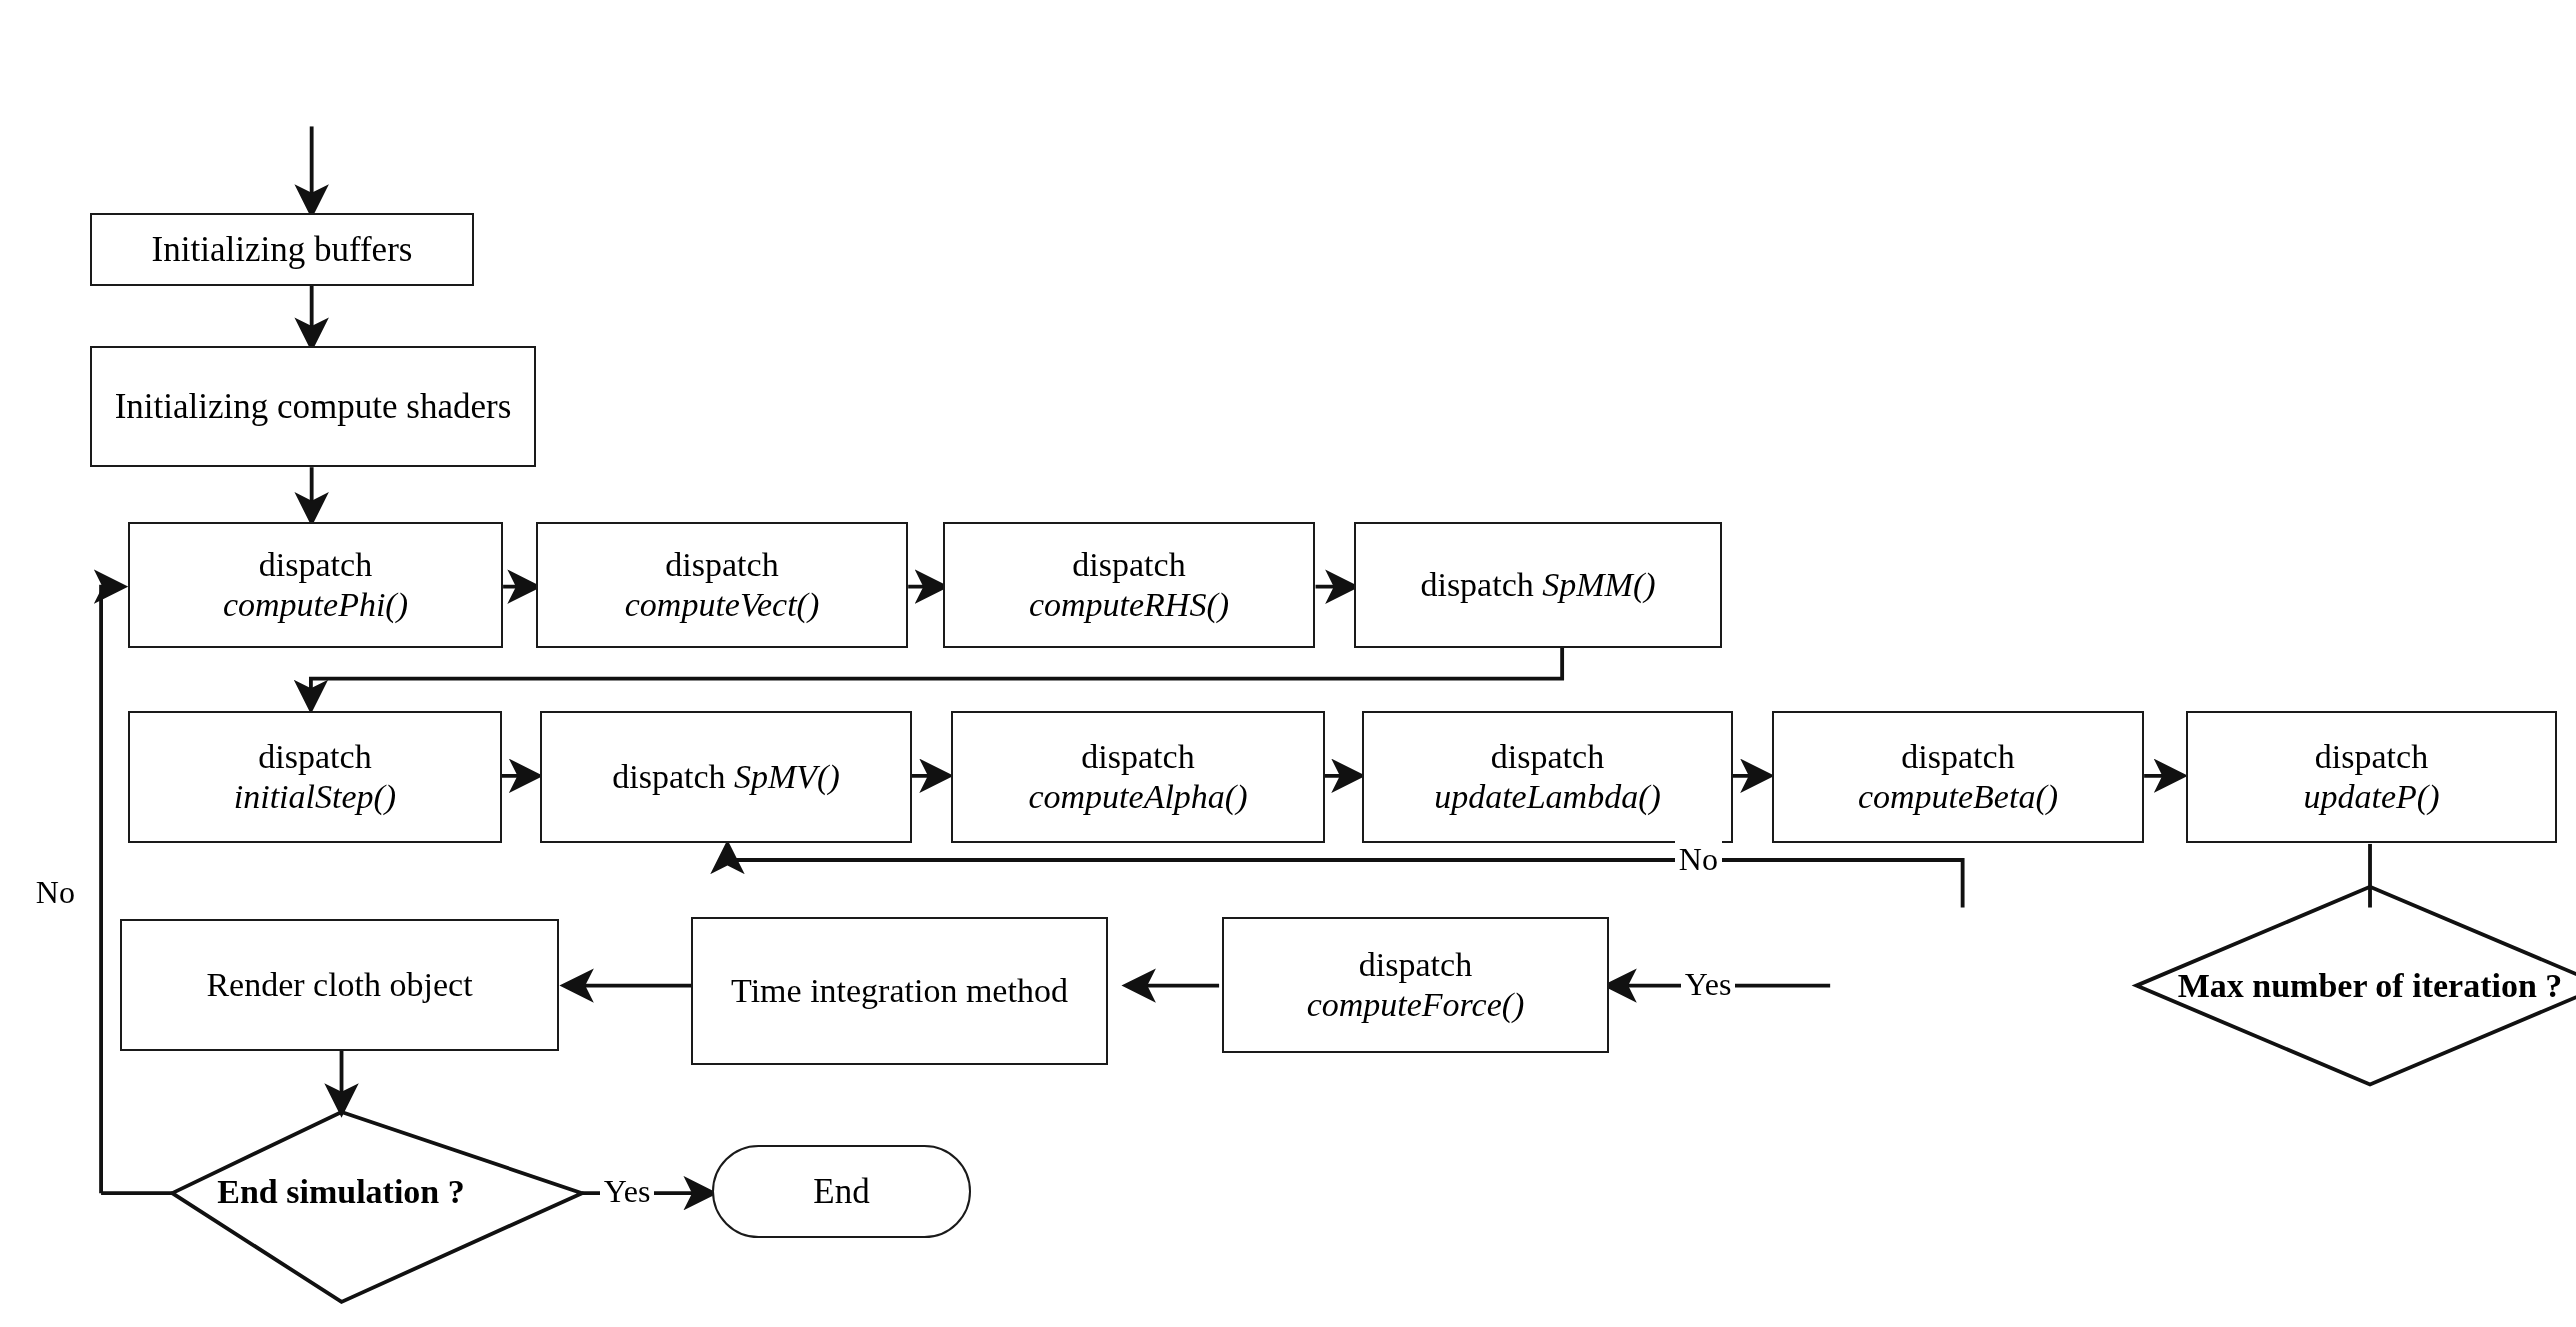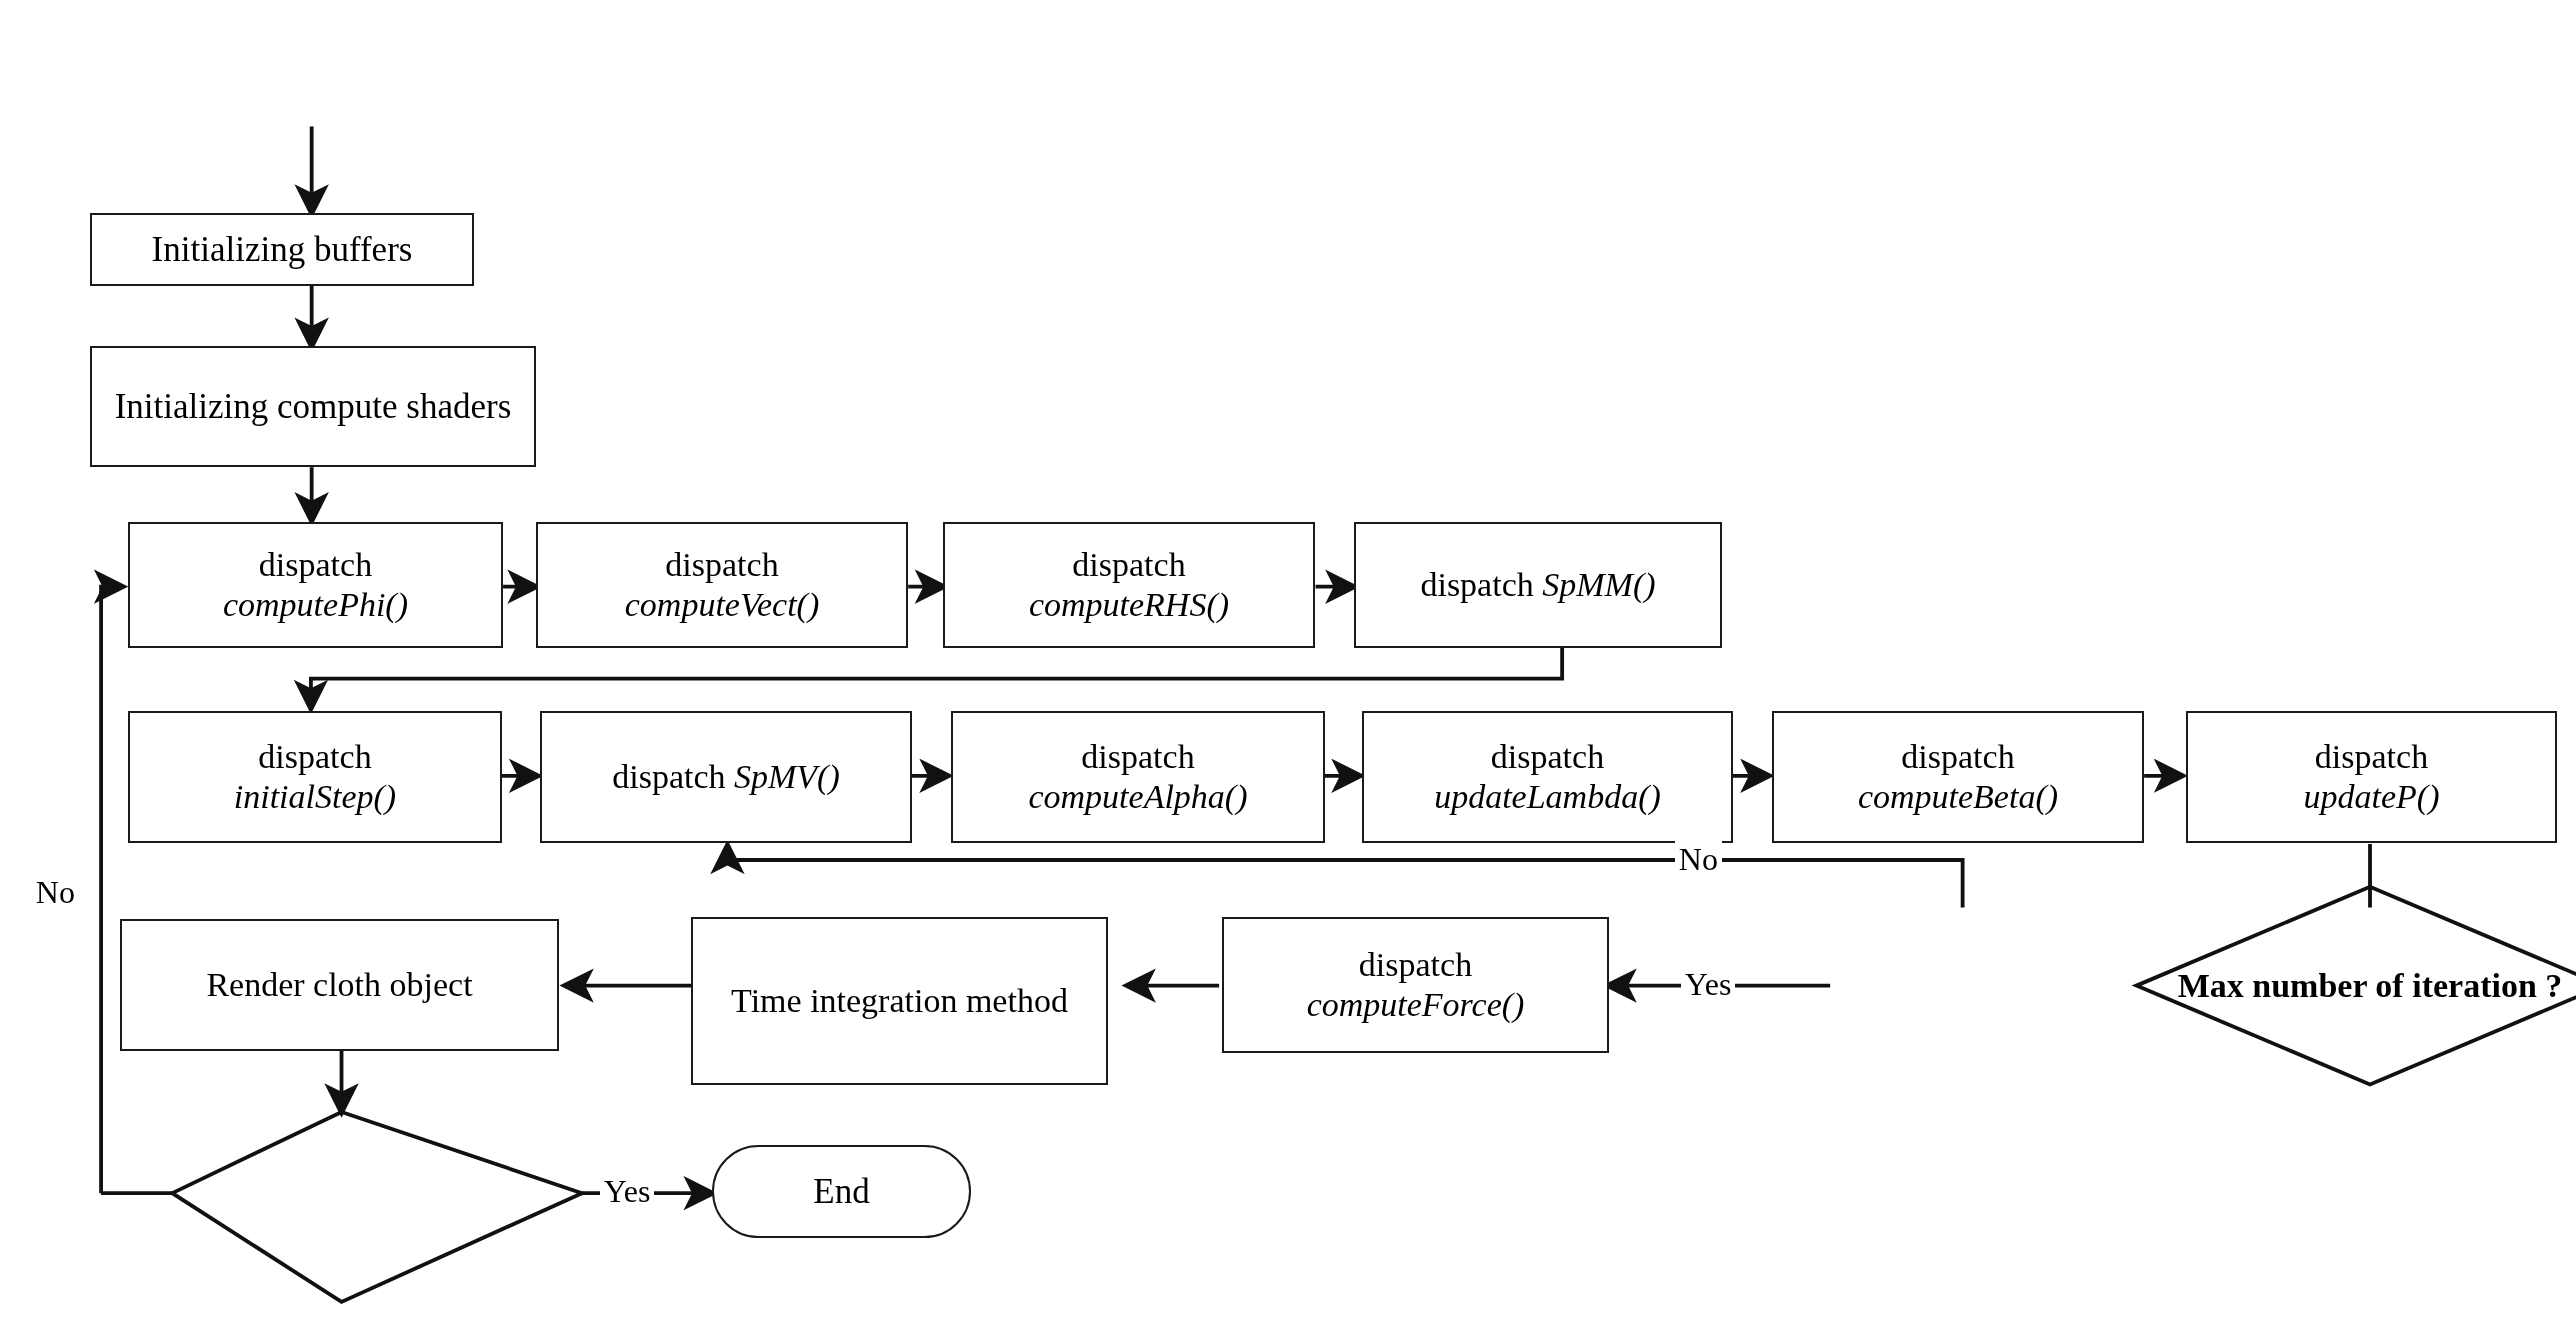--- a/index.html
+++ b/index.html
@@ -213,28 +213,31 @@
     <span class="txt" style="white-space:nowrap;">Max number of iteration ?</span>
   </div>
 
   <div class="node process fs-44" style="left:1222px; top:917px; width:387px; height:136px;">
     <span class="txt">
       <span class="lbl-top">dispatch</span>
       <span class="lbl-fn">computeForce()</span>
     </span>
   </div>
 
-  <div class="node process fs-44" style="left:691px; top:917px; width:417px; height:168px;">
+  <div class="node process fs-44" style="left:691px; top:917px; width:417px; height:148px;">
     <span class="txt">Time integration method</span>
   </div>
 
   <div class="node process fs-44" style="left:120px; top:919px; width:439px; height:132px;">
     <span class="txt">Render cloth object</span>
   </div>
 
+  <div class="node decision fs-44" style="left:165px; top:1162px; width:352px; height:61px;">
+    <span class="txt" style="white-space:nowrap;">End simulation ?</span>
+  </div>
 
   <div class="node terminator fs-46" style="left:712px; top:1145px; width:259px; height:93px;">
     <span class="txt">End</span>
   </div>
 
   <div class="edge-label fs-42" style="left:1675px; top:841px;">
     <span>No</span>
   </div>
   <div class="edge-label fs-42" style="left:1681px; top:966px;">
     <span>Yes</span>

